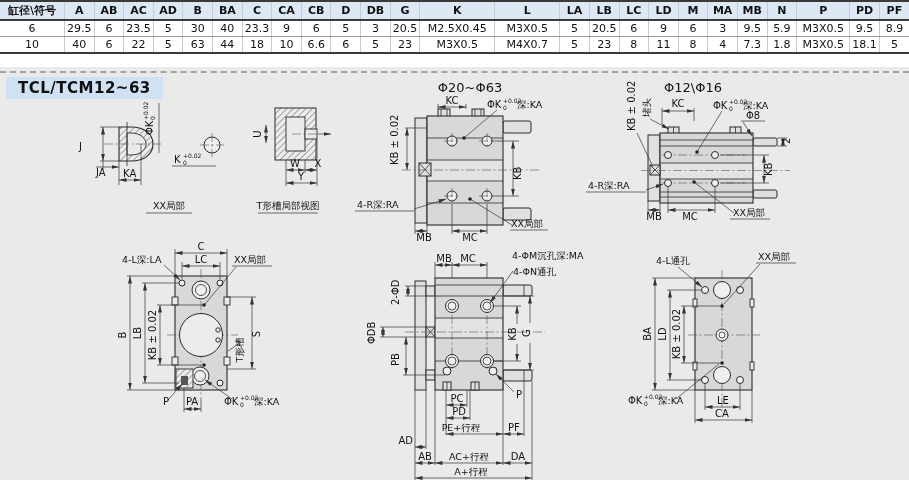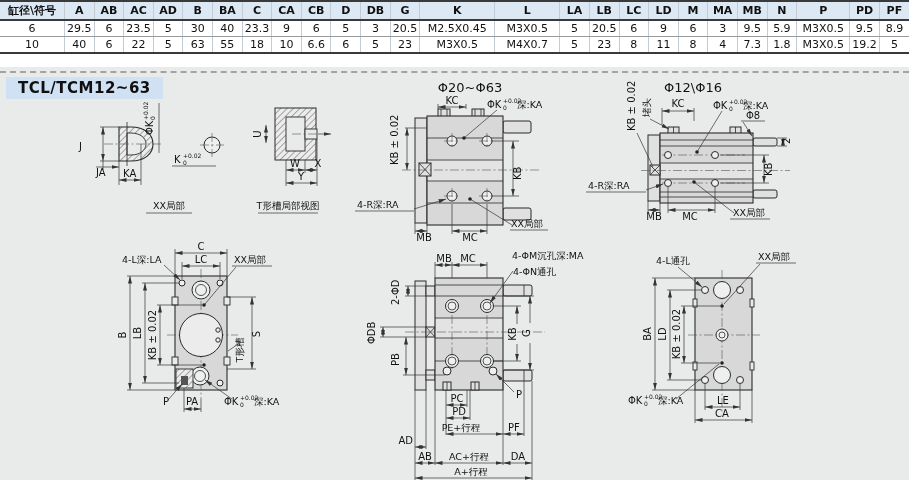--- a/index.html
+++ b/index.html
@@ -107,39 +107,39 @@
             <td>9.5</td>
             <td>8.9</td>
           </tr>
           <tr>
             <td>10</td>
             <td>40</td>
             <td>6</td>
             <td>22</td>
             <td>5</td>
             <td>63</td>
-            <td>55</td>
+            <td>44</td>
             <td>18</td>
             <td>10</td>
             <td>6.6</td>
             <td>6</td>
             <td>5</td>
             <td>23</td>
             <td>M3X0.5</td>
             <td>M4X0.7</td>
             <td>5</td>
             <td>23</td>
             <td>8</td>
             <td>11</td>
             <td>8</td>
             <td>4</td>
             <td>7.3</td>
             <td>1.8</td>
             <td>M3X0.5</td>
-            <td>19.2</td>
+            <td>18.1</td>
             <td>5</td>
           </tr>
         </tbody>
     </table>
   </div>
 
   <div id="draw-area">
     <div id="dash-sep"></div>
     <div id="section-title">TCL/TCM12~63</div>
 

